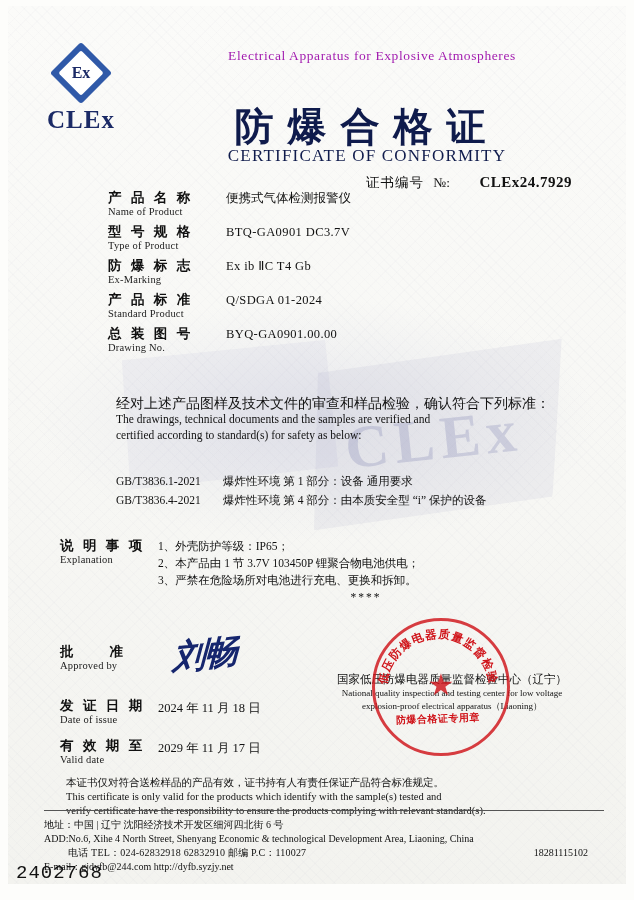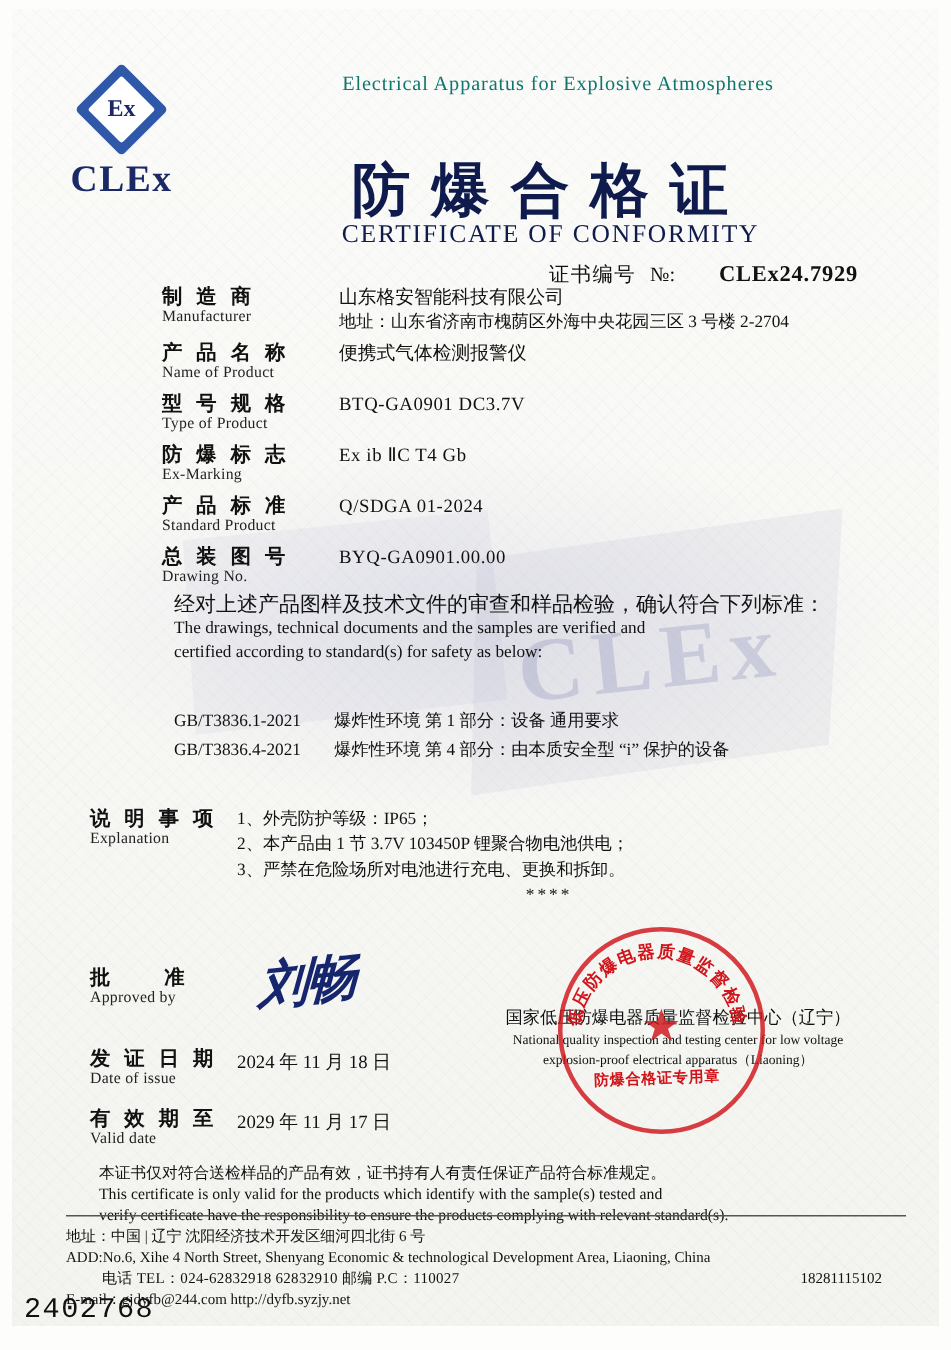--- a/index.html
+++ b/index.html
@@ -131,21 +131,21 @@
   .hdr-cn {
     font-size: 21px;
     letter-spacing: 8px;
     color: #1b2a66;
     font-weight: bold;
     font-family: "Liberation Serif", serif;
   }
   .hdr-en {
     margin-top: 4px;
     font-size: 13.5px;
-    color: #0f766e;
+    color: #a21caf;
     letter-spacing: 0.6px;
     font-family: "Liberation Serif", serif;
   }
   .title-cn {
     position: absolute;
     left: 120px; right: 20px; top: 100px;
     text-align: center;
     font-size: 39px;
     font-weight: bold;
     letter-spacing: 14px;
@@ -429,30 +429,20 @@
   <div class="title-en">CERTIFICATE OF CONFORMITY</div>
 
   <div class="certno">
     <span class="label">证书编号</span>
     <span class="no">№:</span>
     <span class="val">CLEx24.7929</span>
   </div>
 
   <div class="fields">
 
-    <div class="row">
-      <div class="lbl">
-        <span class="cn">制 造 商</span>
-        <span class="en">Manufacturer</span>
-      </div>
-      <div class="val">
-        <span>山东格安智能科技有限公司</span>
-        <span class="line2">地址：山东省济南市槐荫区外海中央花园三区 3 号楼 2-2704</span>
-      </div>
-    </div>
 
     <div class="row">
       <div class="lbl">
         <span class="cn">产 品 名 称</span>
         <span class="en">Name of Product</span>
       </div>
       <div class="val">便携式气体检测报警仪</div>
     </div>
 
     <div class="row">

